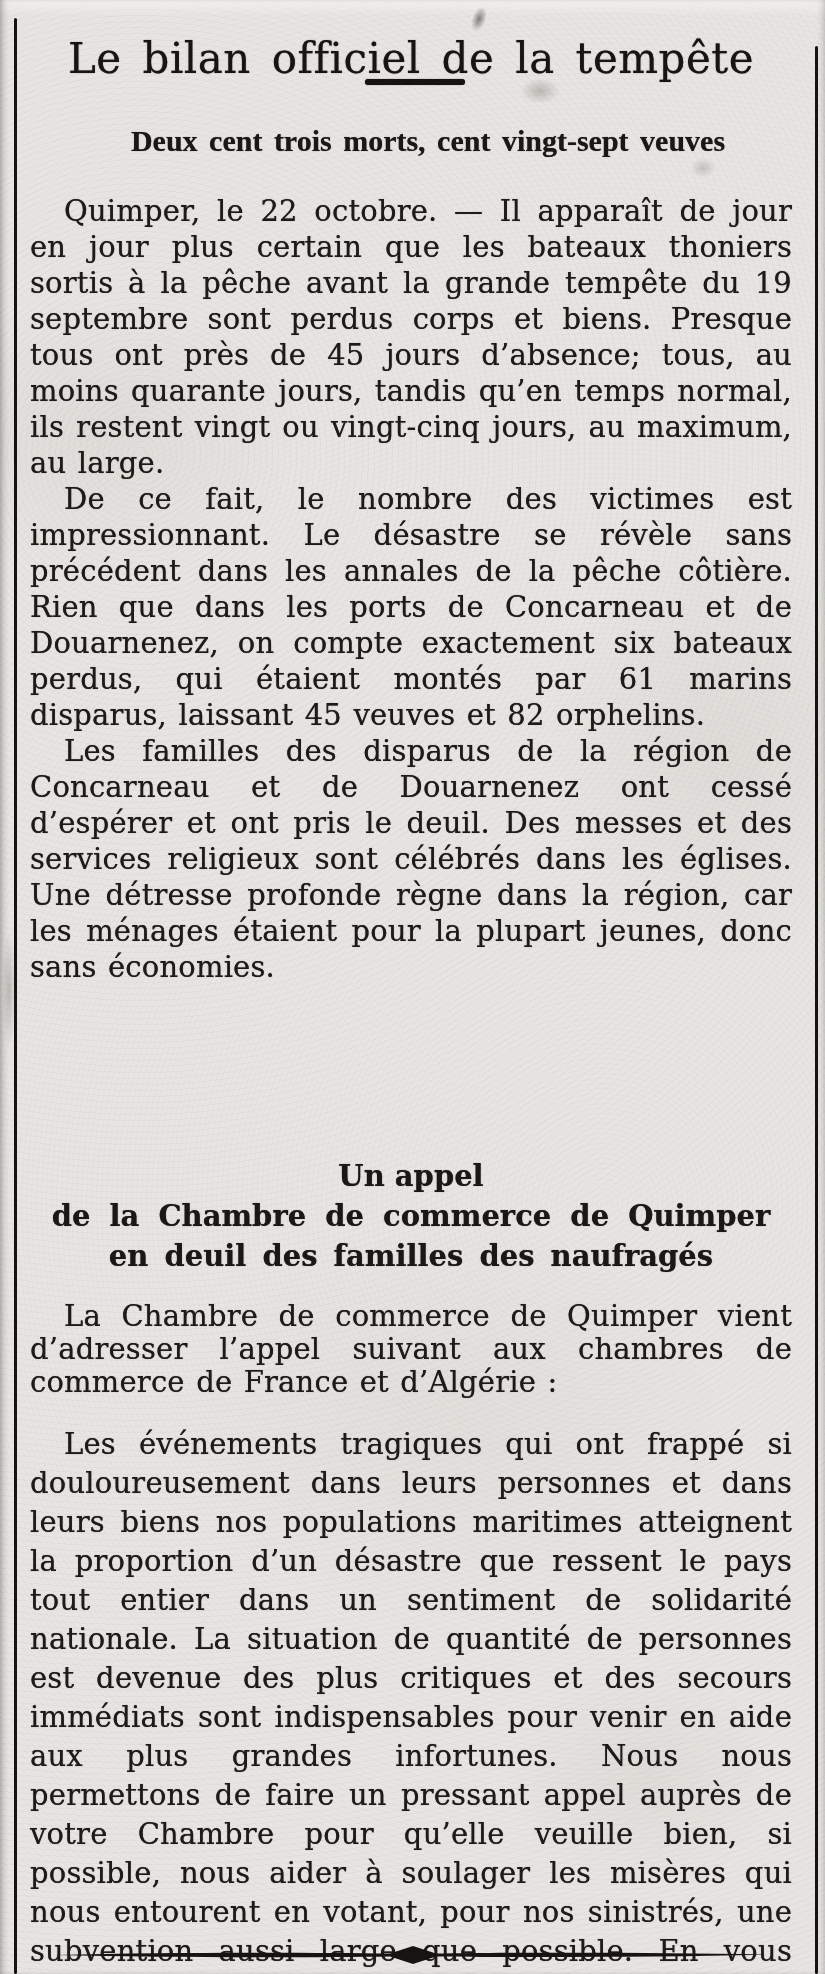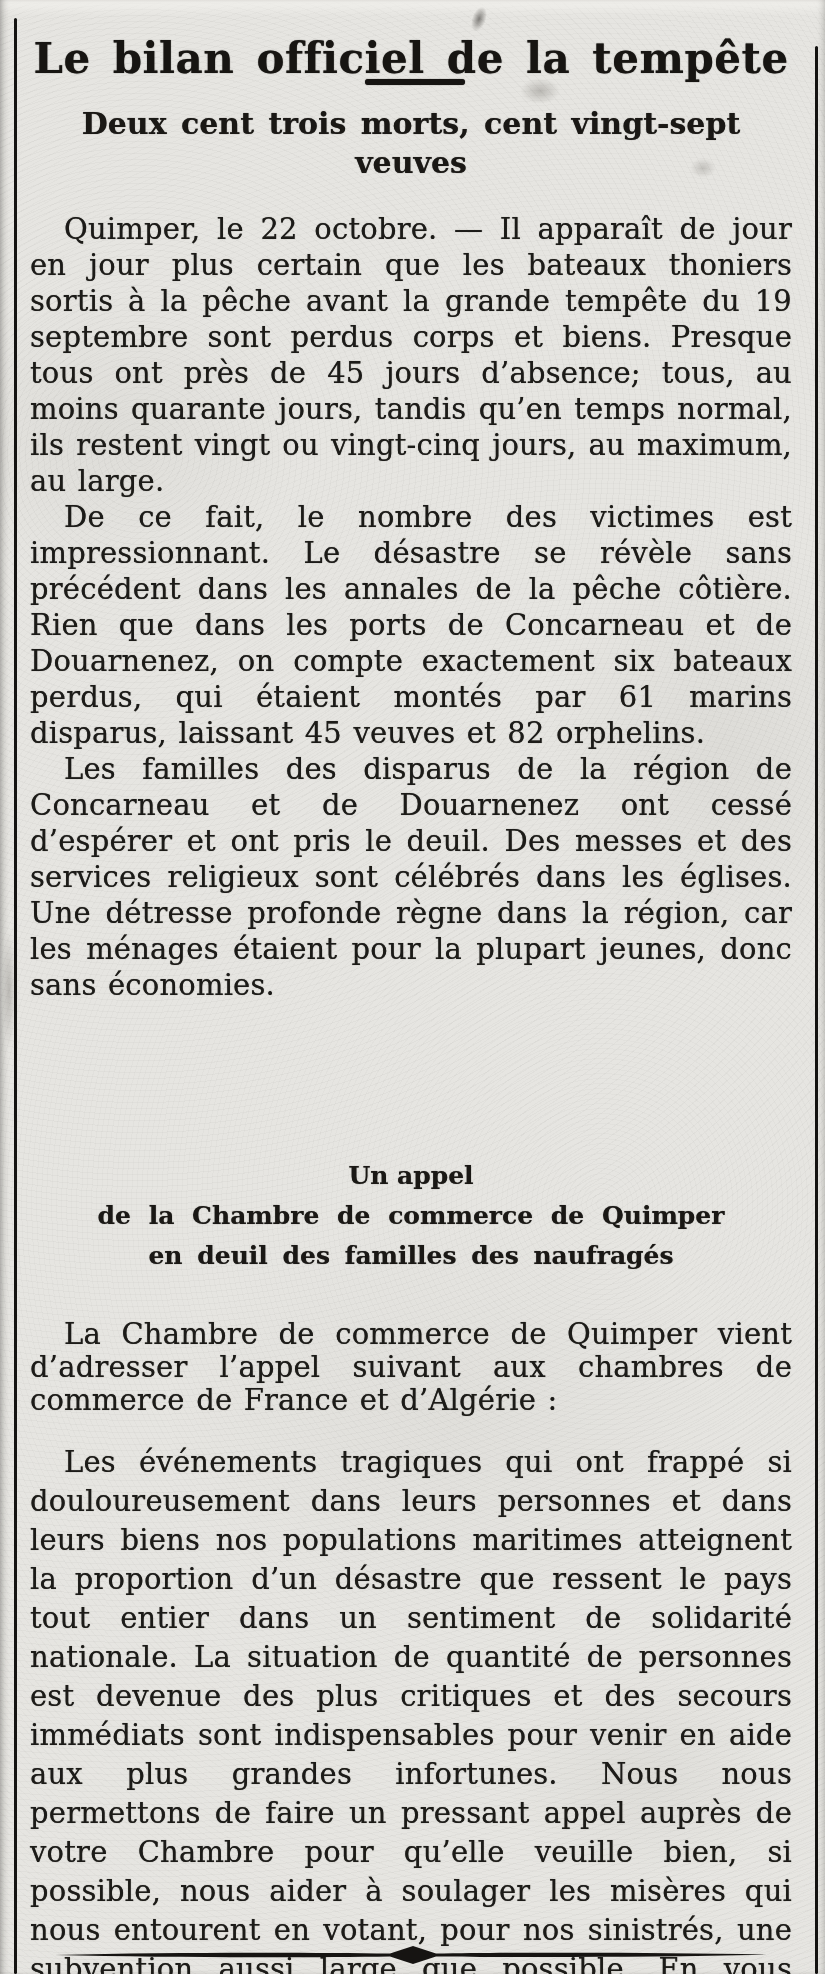--- a/index.html
+++ b/index.html
@@ -20,48 +20,47 @@
     overflow:hidden;
     font-family:"DejaVu Serif","Liberation Serif",serif;
     color:#1c1b18;
   }
   .rule-v{position:absolute;background:#141311;border-radius:2px;}
   .rule-left{left:14px;top:18px;width:3px;height:1956px;}
   .rule-right{left:815px;top:46px;width:3px;height:1928px;}
   .col{position:absolute;left:30px;width:762px;}
   .headline{
     top:6px;text-align:center;
-    font-size:42px;font-weight:bold;color:#171512;
+    font-size:42px;font-weight:normal;color:#171512;
     word-spacing:7px;letter-spacing:0.5px;
     text-shadow:0 0 1px rgba(20,18,15,0.75);
     white-space:nowrap;
   }
   .title-dash{
     position:absolute;left:365px;top:79px;width:100px;height:6px;
     background:#161412;border-radius:3px;
     box-shadow:0 0 1px rgba(20,18,15,0.8);
   }
   .deck{
     top:104px;text-align:center;
     font-size:30px;font-weight:bold;color:#1a1815;
     line-height:39px;word-spacing:4px;
     text-shadow:0 0 0.8px rgba(20,18,15,0.7);
   }
   .bodytext{
     text-align:justify;
     font-size:29px;line-height:36px;
     word-spacing:2px;letter-spacing:0.2px;
     text-shadow:0 0 0.7px rgba(28,26,22,0.8);
-    margin-top:18px;
   }
   .bodytext p{margin:0;text-indent:34px;}
   .body-1{top:193px;}
   .section-head{
     top:1156px;text-align:center;
-    font-size:25px;font-weight:bold;color:#1a1815;
+    font-size:29px;font-weight:bold;color:#1a1815;
     line-height:40px;
     text-shadow:0 0 0.8px rgba(20,18,15,0.7);
   }
   .sh-line2{word-spacing:9px;}
   .sh-line3{word-spacing:6px;}
   .body-2{top:1300px;}
   .body-2 .letter-intro{line-height:33px;margin-bottom:26px;}
   .body-2 .letter-body{line-height:39px;}
   .ornament{position:absolute;left:52px;top:1944px;}
   .smudge{position:absolute;border-radius:50%;pointer-events:none;}
@@ -80,21 +79,21 @@
 
   <div class="smudge smudge-1"></div>
   <div class="smudge smudge-2"></div>
   <div class="smudge smudge-3"></div>
   <div class="smudge smudge-4"></div>
 
   <h1 class="col headline">Le bilan officiel de la tempête</h1>
 
   <div class="title-dash"></div>
 
-  <h2 class="col deck" style="margin:0;">
+  <h2 class="col deck" style="margin:17px;font-family:Liberation Serif, serif;">
     <span>Deux cent trois morts, cent vingt-sept veuves</span><br>
   </h2>
 
   <div class="col bodytext body-1">
     <p>Quimper, le 22 octobre. — Il apparaît de jour en jour plus certain que les bateaux thoniers sortis à la pêche avant la grande tempête du 19 septembre sont perdus corps et biens. Presque tous ont près de 45 jours d’absence; tous, au moins quarante jours, tandis qu’en temps normal, ils restent vingt ou vingt-cinq jours, au maximum, au large.</p>
     <p>De ce fait, le nombre des victimes est impressionnant. Le désastre se révèle sans précédent dans les annales de la pêche côtière. Rien que dans les ports de Concarneau et de Douarnenez, on compte exactement six bateaux perdus, qui étaient montés par 61 marins disparus, laissant 45 veuves et 82 orphelins.</p>
     <p>Les familles des disparus de la région de Concarneau et de Douarnenez ont cessé d’espérer et ont pris le deuil. Des messes et des services religieux sont célébrés dans les églises. Une détresse profonde règne dans la région, car les ménages étaient pour la plupart jeunes, donc sans économies.</p>
   </div>
 
   <h3 class="col section-head" style="margin:0;">

